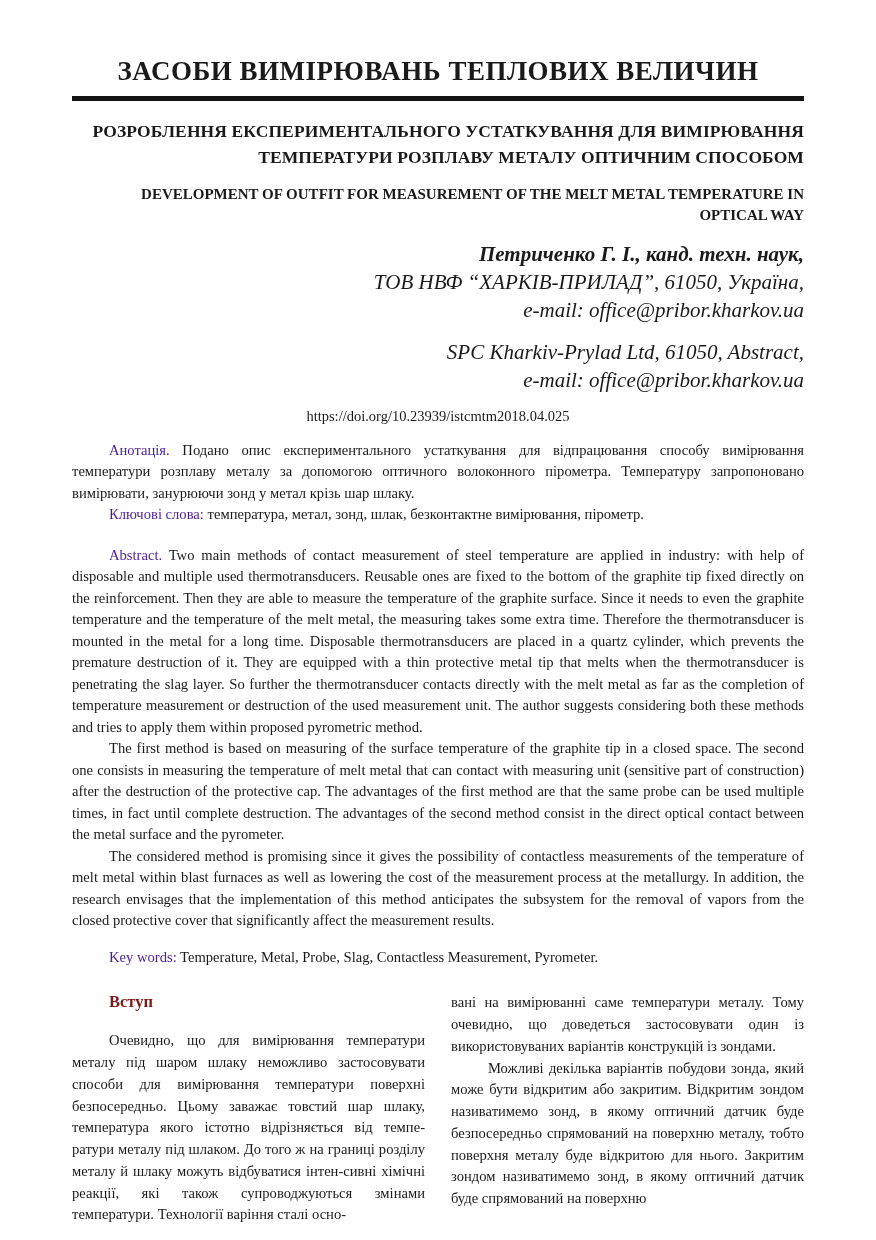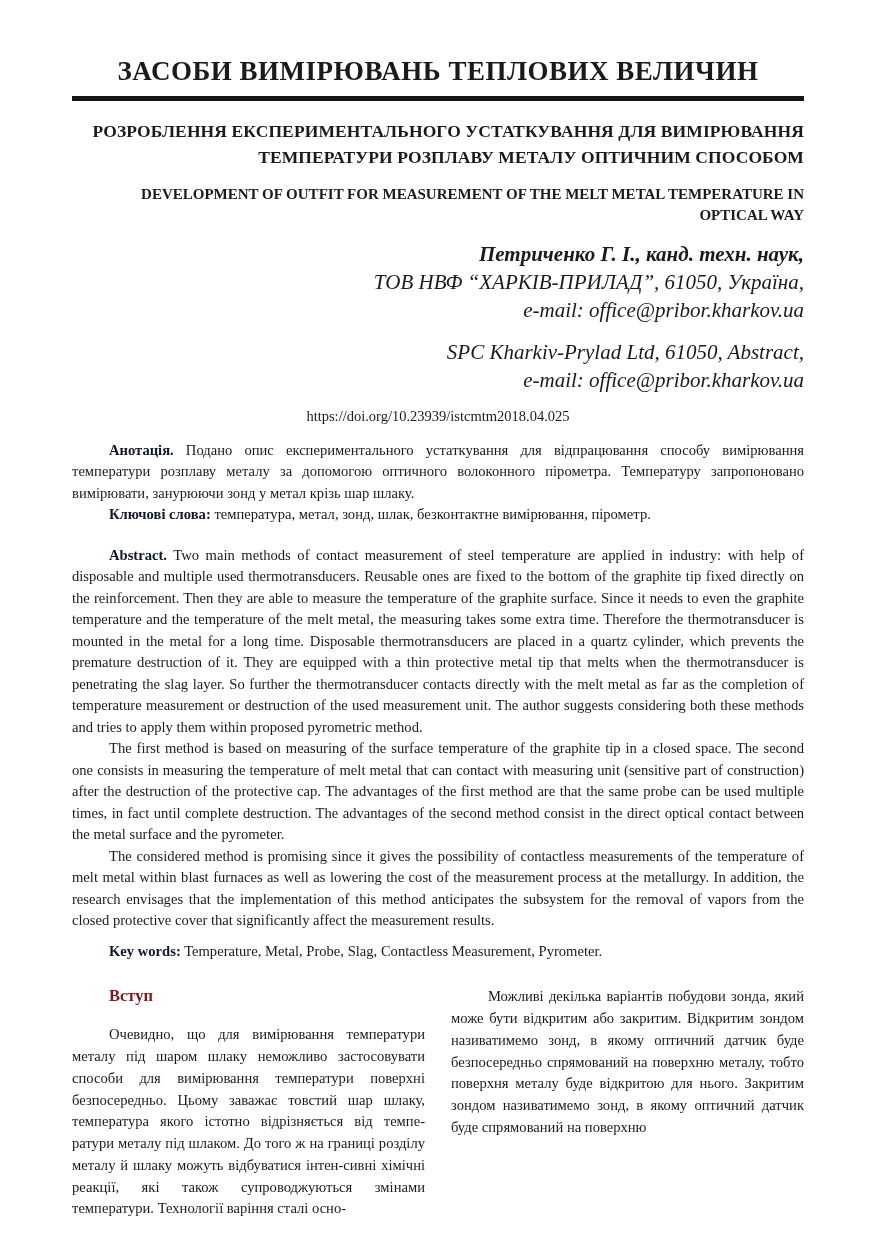--- a/index.html
+++ b/index.html
@@ -63,22 +63,22 @@
   }
   .para {
     text-align: justify;
     font-size: 14.6px;
     line-height: 1.475;
     text-indent: 37px;
   }
   .annotation-para { margin-top: 15px; }
   .keywords-para { margin-top: 0; }
   .abstract-p1 { margin-top: 19px; }
-  .keywords-en-para { margin-top: 9px; }
-  .accent { color: #0f172a; font-weight: bold; }
+  .keywords-en-para { margin-top: 15px; }
+  .accent { color: #4c1d95; font-weight: normal; }
   .columns {
     margin-top: 24px;
     display: flex;
     gap: 26px;
   }
   .col { width: 353px; }
   .col-heading {
     color: #7a1b1b;
     font-weight: bold;
     font-size: 16.5px;
@@ -125,17 +125,18 @@
   <p class="para">The considered method is promising since it gives the possibility of contactless measurements of the temperature of melt metal within blast furnaces as well as lowering the cost of the measurement process at the metallurgy. In addition, the research envisages that the implementation of this method anticipates the subsystem for the removal of vapors from the closed protective cover that significantly affect the measurement results.</p>
 
   <p class="para keywords-en-para"><span class="accent">Key words:</span> <span>Temperature, Metal, Probe, Slag, Contactless Measurement, Pyrometer.</span></p>
 
   <div class="columns">
     <div class="col">
       <div class="col-heading">Вступ</div>
       <p class="para">Очевидно, що для вимірювання температури металу під шаром шлаку неможливо застосовувати способи для вимірювання температури поверхні безпосередньо. Цьому заважає товстий шар шлаку, температура якого істотно відрізняється від темпе-ратури металу під шлаком. До того ж на границі розділу металу й шлаку можуть відбуватися інтен-сивні хімічні реакції, які також супроводжуються змінами температури. Технології варіння сталі осно-</p>
     </div>
     <div class="col">
+      <p class="para no-indent">вані на вимірюванні саме температури металу. Тому очевидно, що доведеться застосовувати один із використовуваних варіантів конструкцій із зондами.</p>
       <p class="para">Можливі декілька варіантів побудови зонда, який може бути відкритим або закритим. Відкритим зондом називатимемо зонд, в якому оптичний датчик буде безпосередньо спрямований на поверхню металу, тобто поверхня металу буде відкритою для нього. Закритим зондом називатимемо зонд, в якому оптичний датчик буде спрямований на поверхню</p>
     </div>
   </div>
 
 </div>
 
 </body></html>

